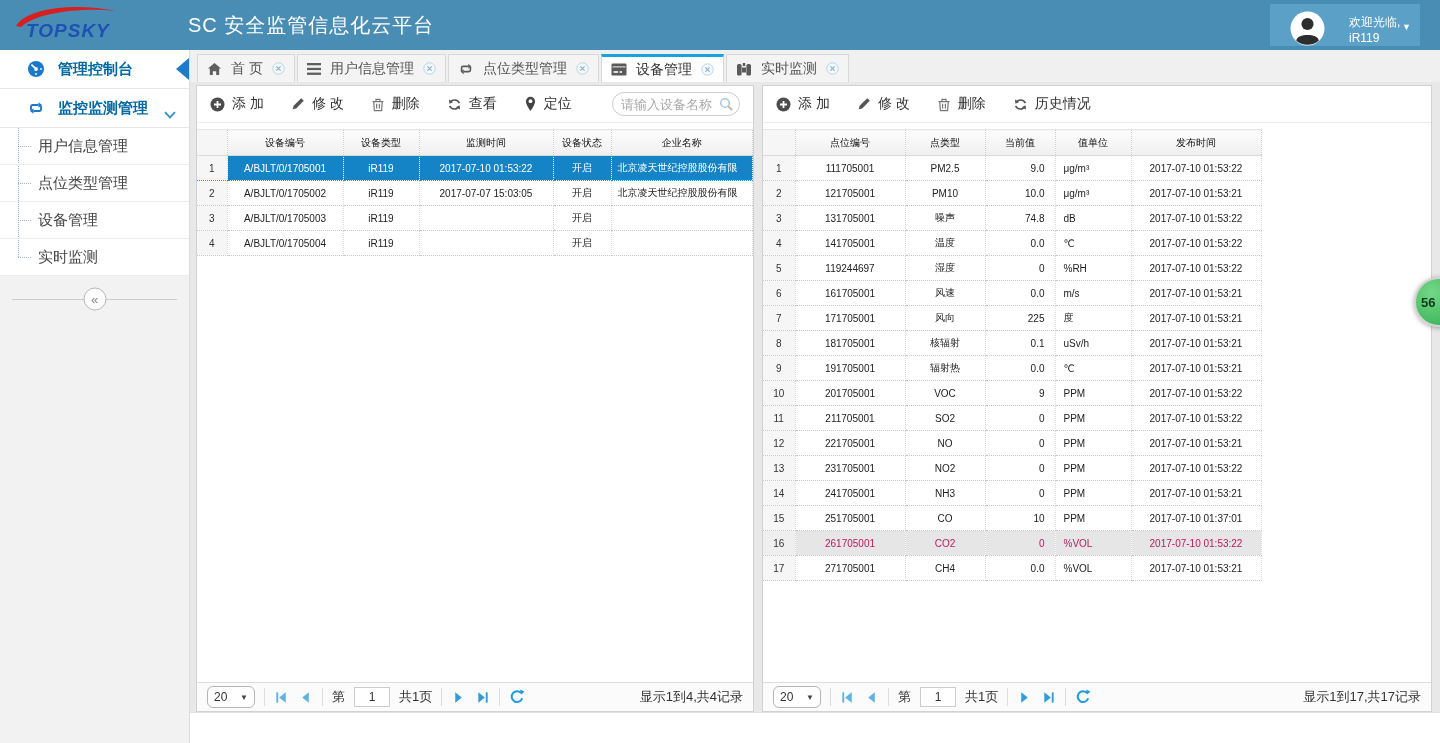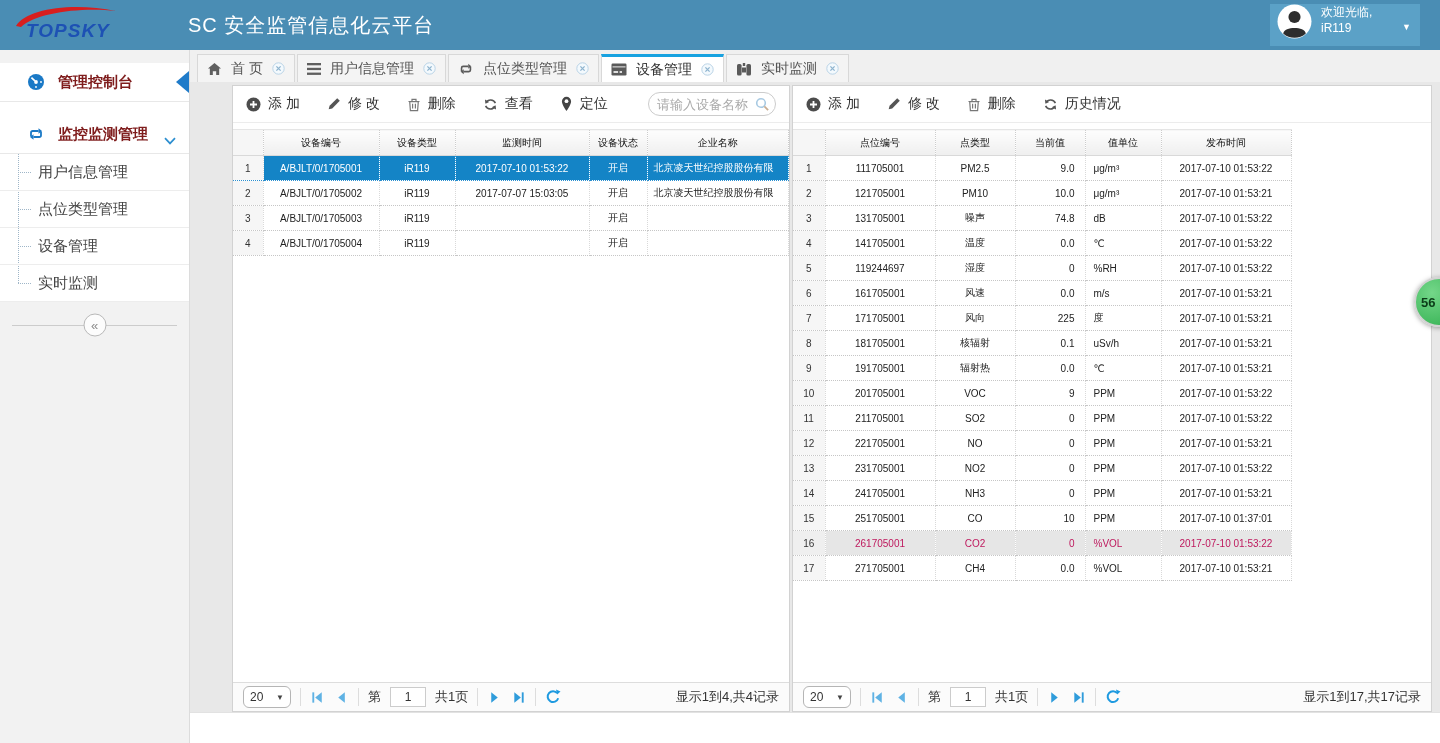--- a/index.html
+++ b/index.html
@@ -6,49 +6,49 @@
   html,body { width:1440px; height:743px; }
   body { font-family:"Liberation Sans","DejaVu Sans",sans-serif; font-size:13px; color:#333; }
   .page { position:relative; width:1440px; height:743px; background:#e8e8e8; overflow:hidden; }
 
   
   .topbar { height:50px; background:#4a8db4; display:flex; align-items:center; position:relative; }
   .logo { width:188px; height:50px; position:relative; flex:none; }
   .logo .swoosh { position:absolute; left:10px; top:4px; }
   .logo .logo-text { position:absolute; left:26px; top:20px; font-style:italic; font-weight:bold; font-size:19px; letter-spacing:1px; color:#1d51b4; }
   .app-title { color:#fff; font-size:20px; letter-spacing:1px; white-space:nowrap; }
-  .user-box { position:absolute; right:20px; top:4px; width:150px; height:42px; background:#5ba1c7; display:flex; align-items:flex-start; padding-left:7px; gap:9px; }
+  .user-box { position:absolute; right:20px; top:4px; width:150px; height:42px; background:#5ba1c7; display:flex; align-items:flex-end; padding-left:20px; gap:24px; }
   .user-text { color:#fff; font-size:12px; line-height:1.35; }
   .user-caret { position:absolute; right:9px; top:18px; color:#fff; font-size:9px; }
 
   
   .body { display:flex; height:693px; }
 
   
   .sidebar { width:190px; flex:none; background:#f2f2f2; border-right:1px solid #dcdcdc; }
   .menu { background:#fff; }
-  .nav-root { position:relative; height:39px; display:flex; align-items:center; gap:13px; padding-left:27px; border-bottom:1px solid #e8e8e8; color:#7f1d1d; font-size:15px; font-weight:bold; cursor:pointer;margin-top:13px; }
+  .nav-root { position:relative; height:39px; display:flex; align-items:center; gap:13px; padding-left:27px; border-bottom:1px solid #e8e8e8; color:#0369a1; font-size:15px; font-weight:bold; cursor:pointer; }
   .active-marker { position:absolute; right:0; top:50%; transform:translateY(-50%); width:0; height:0; border-top:11px solid transparent; border-bottom:11px solid transparent; border-right:13px solid #1f7bc9; }
   .nav-chevron { position:absolute; right:13px; top:16px; }
   .submenu { position:relative; }
   .submenu::before { content:''; position:absolute; left:18px; top:0; height:calc(100% - 19px); border-left:1px dotted #9fb6c8; }
   .subitem { position:relative; height:37px; display:flex; align-items:center; padding-left:38px; border-bottom:1px solid #ededed; color:#444; font-size:15px; cursor:pointer; }
   .subitem::before { content:''; position:absolute; left:18px; top:50%; width:13px; border-top:1px dotted #9fb6c8; }
   .collapse-bar { position:relative; height:30px; margin-top:8px; }
   .collapse-bar::before { content:''; position:absolute; left:12px; right:12px; top:50%; border-top:1px solid #ccc; }
   .collapse-circle { position:absolute; left:50%; top:50%; transform:translate(-50%,-50%); width:23px; height:23px; border:1px solid #b8b8b8; border-radius:50%; background:#fcfcfc; color:#8a8a8a; text-align:center; line-height:21px; font-size:13px; cursor:pointer; }
 
   
   .main { flex:1; position:relative; background:#e8e8e8; }
   .tabbar { height:32px; background:#f0f0f0; display:flex; align-items:flex-end; padding-left:7px; }
   .tab { height:28px; display:flex; align-items:center; gap:7px; padding:0 9px; margin-right:2px; background:#f4f4f4; border:1px solid #d8d8d8; border-bottom:none; color:#555; font-size:14px; cursor:pointer; white-space:nowrap; }
   .tab.active { background:#fff; border-top:3px solid #18a2e0; color:#333; }
   .tab-label { padding:0 2px; }
 
-  .content { position:absolute; top:35px; bottom:31px; left:6px; right:8px; display:flex; gap:2px;margin-left:36px; }
+  .content { position:absolute; top:35px; bottom:31px; left:6px; right:8px; display:flex; gap:8px; }
   .bottom-strip { position:absolute; left:0; right:0; bottom:0; height:31px; background:#fff; border-top:1px solid #e2e2e2; }
   .panel { background:#fff; border:1px solid #d2d2d2; display:flex; flex-direction:column; overflow:hidden; }
   .left-panel { width:558px; flex:none; }
   .right-panel { flex:1; }
 
   .toolbar { flex:none; height:37px; display:flex; align-items:center; gap:27px; padding:0 13px; border-bottom:1px solid #ececec; }
   .tbtn { display:flex; align-items:center; gap:7px; font-size:14px; color:#333; cursor:pointer; white-space:nowrap; }
   .search-wrap { margin-left:auto; position:relative; }
   .search-input { width:128px; height:24px; border:1px solid #ccc; border-radius:12px; padding:0 26px 0 8px; font-size:13px; color:#333; font-family:inherit; }
   .search-input::placeholder { color:#aaa; }

